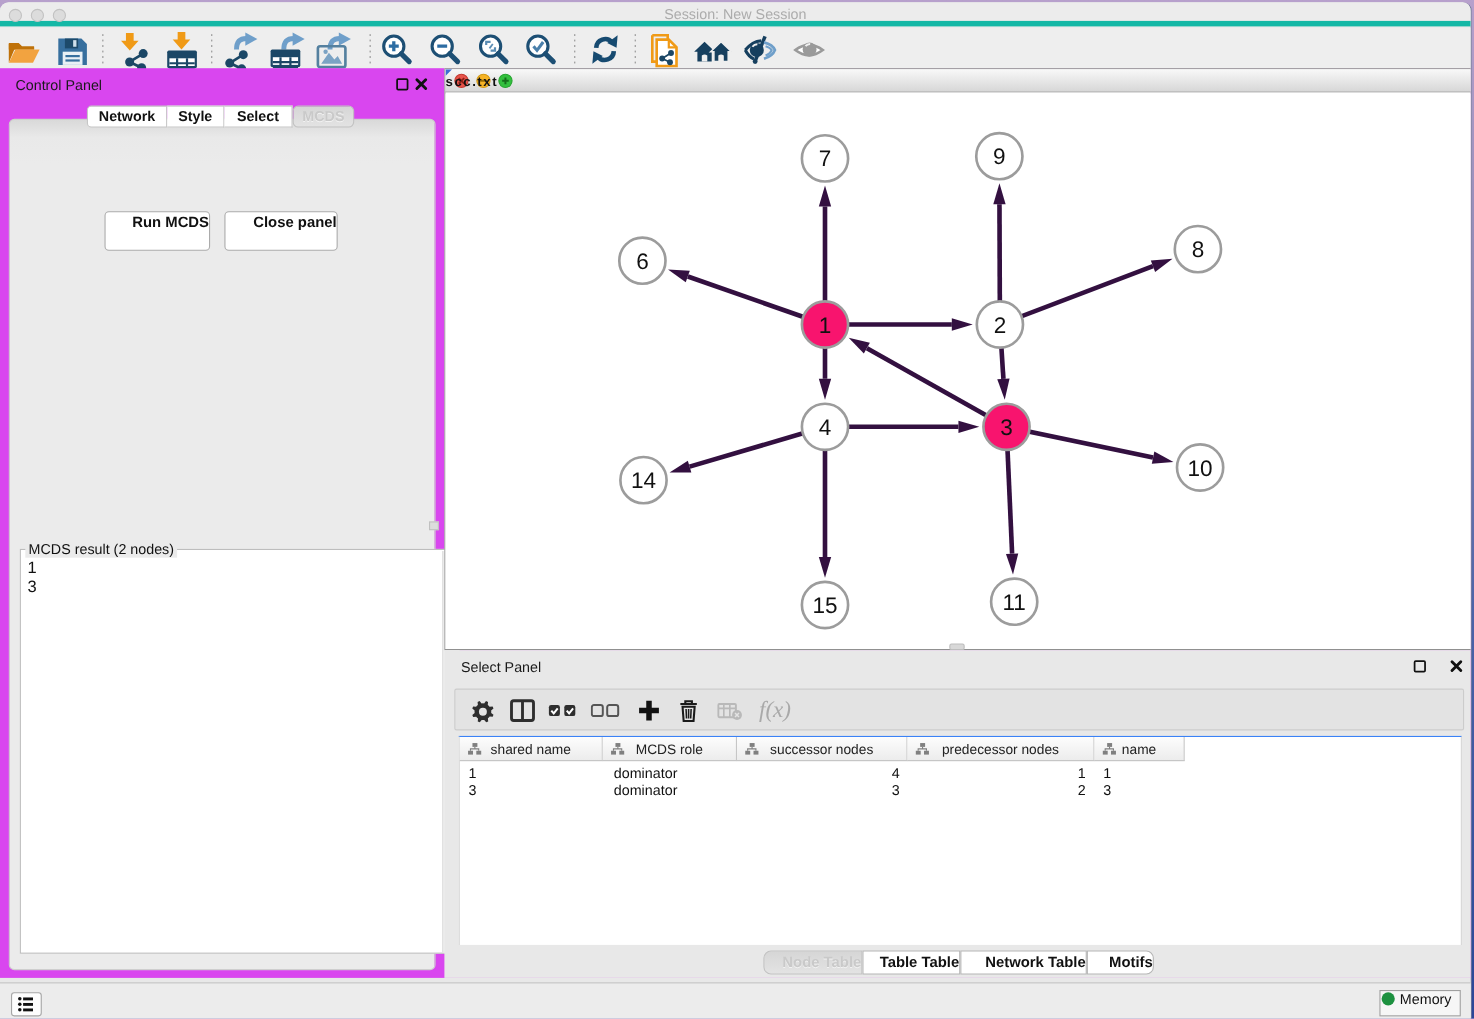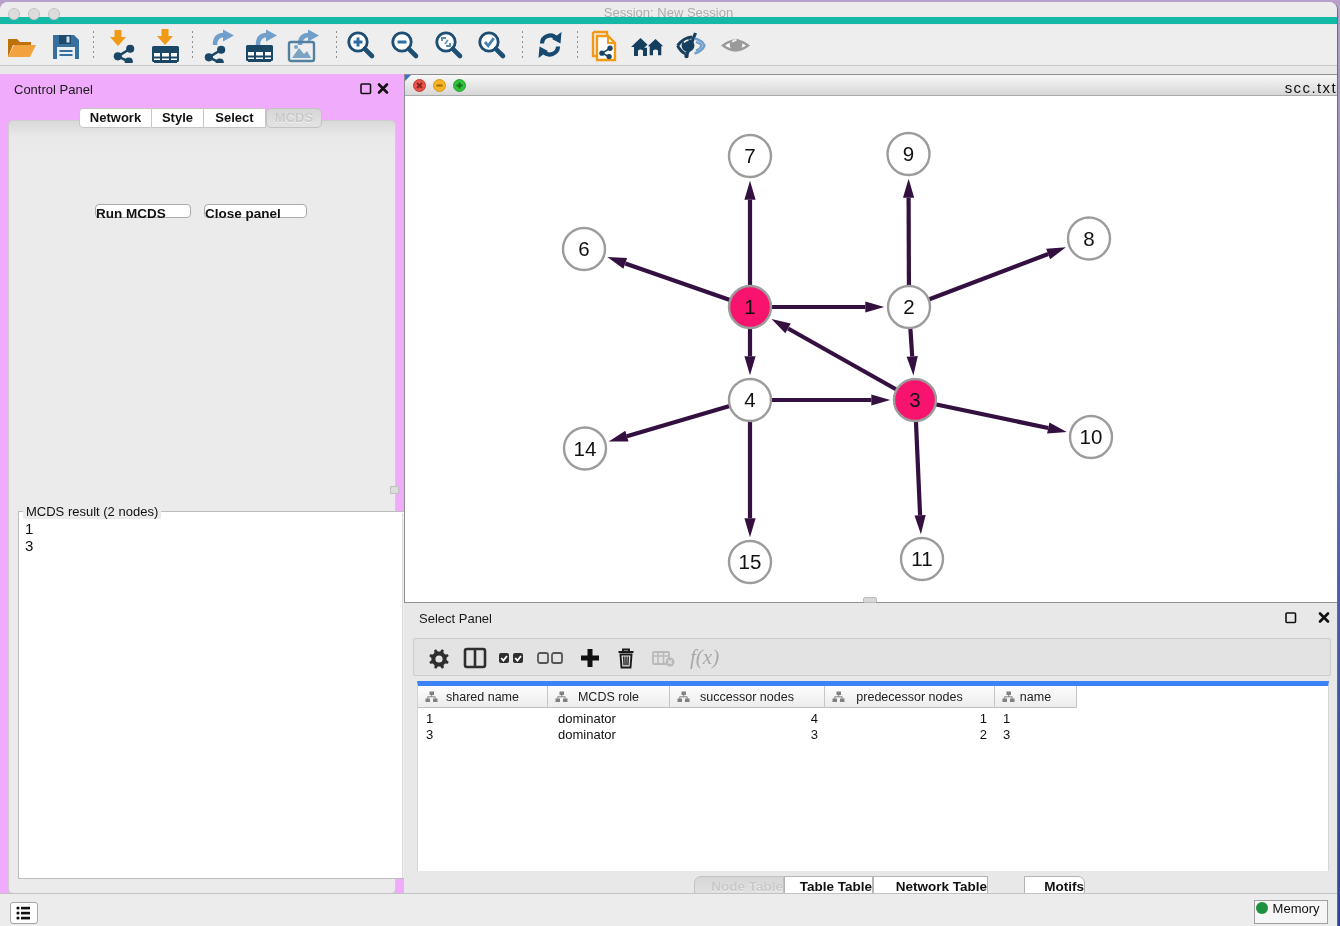--- a/index.html
+++ b/index.html
@@ -9,53 +9,53 @@
   background:linear-gradient(180deg,#b7a0cc 0%, #8d87b4 30%, #4d63a8 60%, #2b4697 100%);
 }
 .abs { position:absolute; }
 #app {
   position:absolute; left:0; top:2px; width:1338px; height:924px;
   background:#e8e8e8; border-radius:8px 8px 0 0;
   border-right:1px solid #666c8c;
   overflow:hidden;
 }
 
-#titlebar { position:absolute; left:0; top:0; width:100%; height:22px; background:#ececec; border-bottom:7px solid #14b8a6;}
+#titlebar { position:absolute; left:0; top:0; width:100%; height:22px; background:#ececec; border-bottom:5px solid #14b8a6;}
 .tl { position:absolute; top:5.5px; width:12px; height:12px; border-radius:50%; background:#dcdcdc; border:1px solid #c2c2c2; }
 #ttext { position:absolute; top:3px; left:0; width:100%; text-align:center; font-size:13px; color:#acacac; }
 
 #toolbar { position:absolute; left:0; top:23px; width:100%; height:41px; background:#eeeeee; border-bottom:1px solid #c6c6c6; }
 .tbi { position:absolute; top:4px; }
 .tbdiv { position:absolute; top:6px; height:28px; width:1px;
   background-image:linear-gradient(#8f8f8f 2px, transparent 2px); background-size:1px 5px; }
 
-#main { position:absolute; left:0; top:72px; width:1338px; height:827px; background:#f0abfc; }
+#main { position:absolute; left:0; top:60px; width:1338px; height:827px; background:#d946ef; }
 
 #cp-title { position:absolute; left:14px; top:8px; font-size:13px; color:#1a1a1a; }
 .tab { position:absolute; z-index:5; top:34px; height:20px; background:#fff; border:1px solid #c6c6c6; font-size:13px; font-weight:bold; color:#111; text-align:center; line-height:18px; }
 .tabsel { background:linear-gradient(#d6d6d6,#e3e3e3); color:#cfcfcf; border:1px solid #c2c2c2; border-radius:4px; text-shadow:0 1px 0 #f5f5f5; }
 #cp-box { position:absolute; left:8px; top:46px; width:388px; height:774px; background:linear-gradient(#d9d9d9 0px,#e9e9e9 16px,#ebebeb 40px); border:1px solid #cecece; border-radius:5px; }
 #opt-label { position:absolute; left:0; top:26px; width:100%; text-align:center; font-size:13.5px; color:#111; }
 #cp-select { position:absolute; left:35px; top:51px; width:311px; height:18px; background:#fff; border:1px solid #a9a9a9; border-radius:4px; font-size:13.5px; color:#111; line-height:16px; padding-left:13px; }
-.cpbtn { position:absolute; top:83px; height:14px; background:#fff; border:1px solid #ababab; border-radius:4px; font-size:13.5px; font-weight:bold; color:#111; text-align:left; line-height:17px; }
+.cpbtn { position:absolute; top:83px; height:36px; background:#fff; border:1px solid #ababab; border-radius:4px; font-size:13.5px; font-weight:bold; color:#111; text-align:right; line-height:17px; }
 #fieldset { position:absolute; left:9px; top:390px; width:400px; height:368px; border:1px solid #bdbdbd; background:#fff; }
 #fieldlegend { position:absolute; left:4px; top:-8px; background:#ebebeb; padding:0 3px; font-size:13px; color:#111; }
 #fieldvals { position:absolute; left:6px; top:9px; font-size:15px; color:#111; line-height:16.5px; }
 #fieldscroll { position:absolute; right:1px; top:1px; width:14px; height:365px; background:#efefef; border-left:1px solid #dcdcdc; }
 
 #netwin { position:absolute; left:404px; top:0px; width:934px; height:529px; border:1px solid #909090; background:#fff; }
 #nettitle { position:absolute; left:0; top:0; width:100%; height:21px; background:linear-gradient(#f8f8f8,#d7d7d7); border-bottom:1px solid #aaaaaa; }
-#nettext { position:absolute; left:0; top:4px; width:100%; text-align:right; font-size:15px; letter-spacing:1.4px; color:#111; font-weight:normal; }
+#nettext { position:absolute; left:0; top:4px; width:100%; text-align:left; font-size:12px; letter-spacing:1.4px; color:#111; font-weight:bold; }
 .wbtn { position:absolute; top:3.5px; width:13px; height:13px; border-radius:50%; }
 #netcanvas { position:absolute; left:0; top:22px; width:932px; height:505px; background:#fff; }
 
 #tablepanel { position:absolute; left:404px; top:529px; width:934px; height:298px; background:#e8e8e8; }
 #tp-title { position:absolute; left:15px; top:8px; font-size:13px; color:#1a1a1a; }
 #tp-toolbar { position:absolute; left:9px; top:35px; width:918px; height:38px; background:#e3e3e3; border:1px solid #cccccc; border-radius:2px;padding-left:10px; }
-#tp-table { position:absolute; left:13px; top:78px; width:912px; height:190px; background:#fff; border-top:5px solid #3b82f6; border-left:1px solid #d5d5d5; border-right:1px solid #d5d5d5; }
+#tp-table { position:absolute; left:13px; top:78px; width:912px; height:190px; background:#fff; border-top:1px solid #3b82f6; border-left:1px solid #d5d5d5; border-right:1px solid #d5d5d5; }
 .th { position:absolute; top:0; height:22px; background:linear-gradient(#fdfdfd,#ececec); border-right:1px solid #c6c6c6; border-bottom:1px solid #c0c0c0; font-size:12.5px; color:#222; text-align:center; line-height:22px; }
 .td { position:absolute; font-size:13px; color:#111; height:16px; line-height:16px; }
 .btab { position:absolute; top:273px; height:22px; background:#fff; border:1px solid #b5b5b5; font-size:13.5px; font-weight:bold; color:#111; text-align:right; line-height:20px; }
 
 .btab.tabsel, .tab.tabsel { background:linear-gradient(#d6d6d6,#e3e3e3); color:#c9c9c9; border:1px solid #c2c2c2; text-shadow:0 1px 0 #f2f2f2; }
 .tab.tabsel { border-radius:5px; }
 #statusbar { position:absolute; left:0; top:891px; width:1338px; height:35px; background:#ececec; border-top:1px solid #c3c3c3; }
 #memorybtn { position:absolute; left:1254px; top:6px; width:74px; height:24px; background:#f6f6f6; border:1px solid #a0a0a0; font-size:13px; color:#111; }
 #listbtn { position:absolute; left:10px; top:8px; width:28px; height:22px; background:#fdfdfd; border:1px solid #a6a6a6; border-radius:3px; }
 </style>
@@ -375,21 +375,21 @@
 <div class="td" style="left:585px;top:25px;">1</div>
 <div class="td" style="left:8px;top:41px;">3</div>
 <div class="td" style="left:140px;top:41px;">dominator</div>
 <div class="td" style="left:340px;top:41px;width:60px;text-align:right;">3</div>
 <div class="td" style="left:509px;top:41px;width:60px;text-align:right;">2</div>
 <div class="td" style="left:585px;top:41px;">3</div>
       </div>
       <div class="btab tabsel" style="left:290px; width:90px; border-radius:7px 0 0 7px;">Node Table</div>
       <div class="btab" style="left:380px; width:89px;">Table Table</div>
       <div class="btab" style="left:469px; width:115px;">Network Table</div>
-      <div class="btab" style="left:584px; width:61px; border-radius:0 7px 7px 0;margin-left:36px;">Motifs</div>
+      <div class="btab" style="left:584px; width:61px; border-radius:0 7px 7px 0;">Motifs</div>
     </div>
   </div>
   <div id="statusbar">
     <div id="listbtn">
       <svg width="26" height="20" viewBox="0 0 26 20" style="position:absolute;left:0;top:0">
         <circle cx="7" cy="5" r="1.6" fill="#111"></circle>
           <circle cx="7" cy="10" r="1.6" fill="#111"></circle>
           <circle cx="7" cy="15" r="1.6" fill="#111"></circle>
         <rect x="10" y="3.8" width="9" height="2.6" fill="#111"></rect>
           <rect x="10" y="8.8" width="9" height="2.6" fill="#111"></rect>

